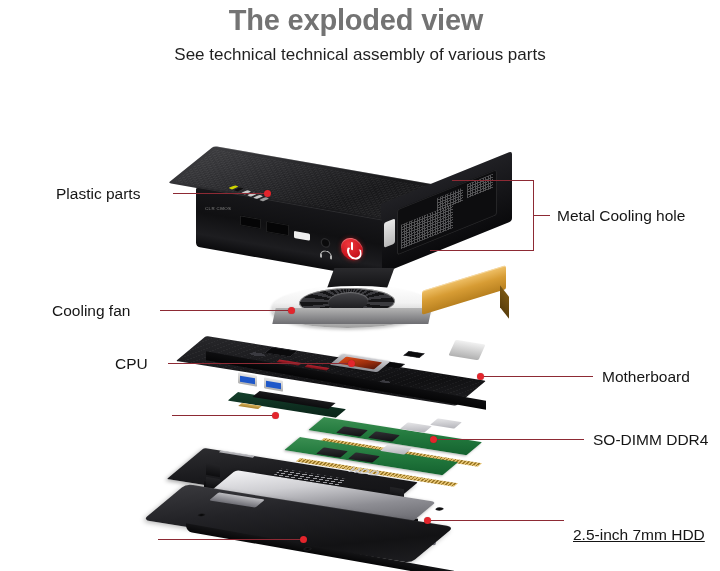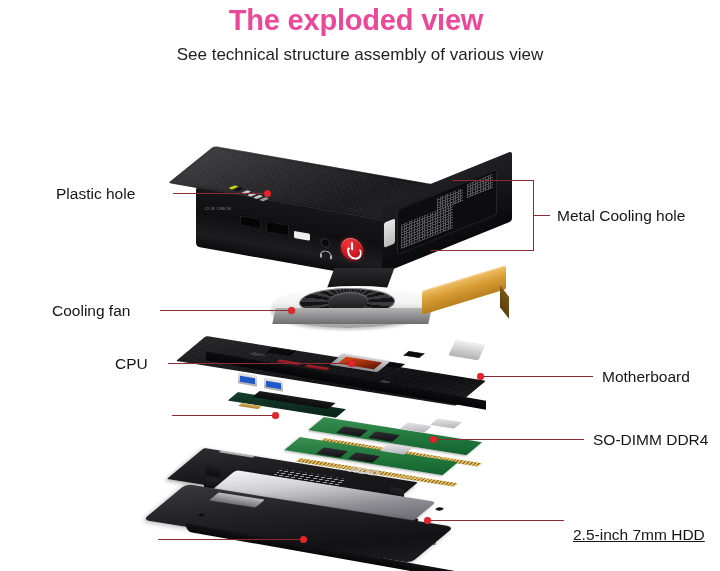--- a/index.html
+++ b/index.html
@@ -11,21 +11,21 @@
     overflow:hidden;
     position:relative;
   }
   #stage{position:absolute;left:0;top:0;width:720px;height:571px;}
 
   
   .title{
     position:absolute;left:0;top:4px;width:712px;
     text-align:center;
     font-size:29px;font-weight:bold;letter-spacing:-0.2px;
-    color:#ec4899;
+    color:#737373;
   }
   .subtitle{
     position:absolute;left:0;top:45px;width:720px;
     text-align:center;
     font-size:17px;font-weight:normal;
     color:#1f1f1f;
   }
 
   
   .lbl{
@@ -409,21 +409,21 @@
     transform:matrix(1,0.16,-0.60,0.50,0,0);
     border-radius:2px;
   }
 </style>
 </head>
 <body>
 
 <div id="stage">
 
   <div class="title">The exploded view</div>
-  <div class="subtitle">See technical structure assembly of various view</div>
+  <div class="subtitle">See technical technical assembly of various parts</div>
 
   <div class="part" id="case-top">
     <div class="case-lid"></div>
     <div class="case-right">
       <div class="mesh-frame">
         <div class="m1"></div>
           <div class="m2"></div>
           <div class="m3"></div>
       </div>
       <div class="side-slot"></div>
@@ -516,21 +516,21 @@
 
   <div class="part" id="plate">
     <div class="plate-top"></div>
     <div class="plate-side"></div>
     <div class="plate-bracket"></div>
     <div class="plate-hole" style="left:12px;top:28px;"></div>
     <div class="plate-hole" style="left:250px;top:22px;"></div>
     <div class="plate-hole" style="left:118px;top:62px;"></div>
   </div>
 
-  <div class="lbl l" style="left:56px;top:186px;">Plastic hole</div>
+  <div class="lbl l" style="left:56px;top:186px;">Plastic parts</div>
   <div class="lead" style="left:173px;top:193px;width:95px;"></div>
   <div class="dot" style="left:264px;top:190px;"></div>
 
   <div class="lbl l" style="left:52px;top:303px;">Cooling fan</div>
   <div class="lead" style="left:160px;top:310px;width:132px;"></div>
   <div class="dot" style="left:288px;top:307px;"></div>
 
   <div class="lbl l" style="left:115px;top:356px;">CPU</div>
   <div class="lead" style="left:168px;top:363px;width:184px;"></div>
   <div class="dot" style="left:348px;top:360px;"></div>

